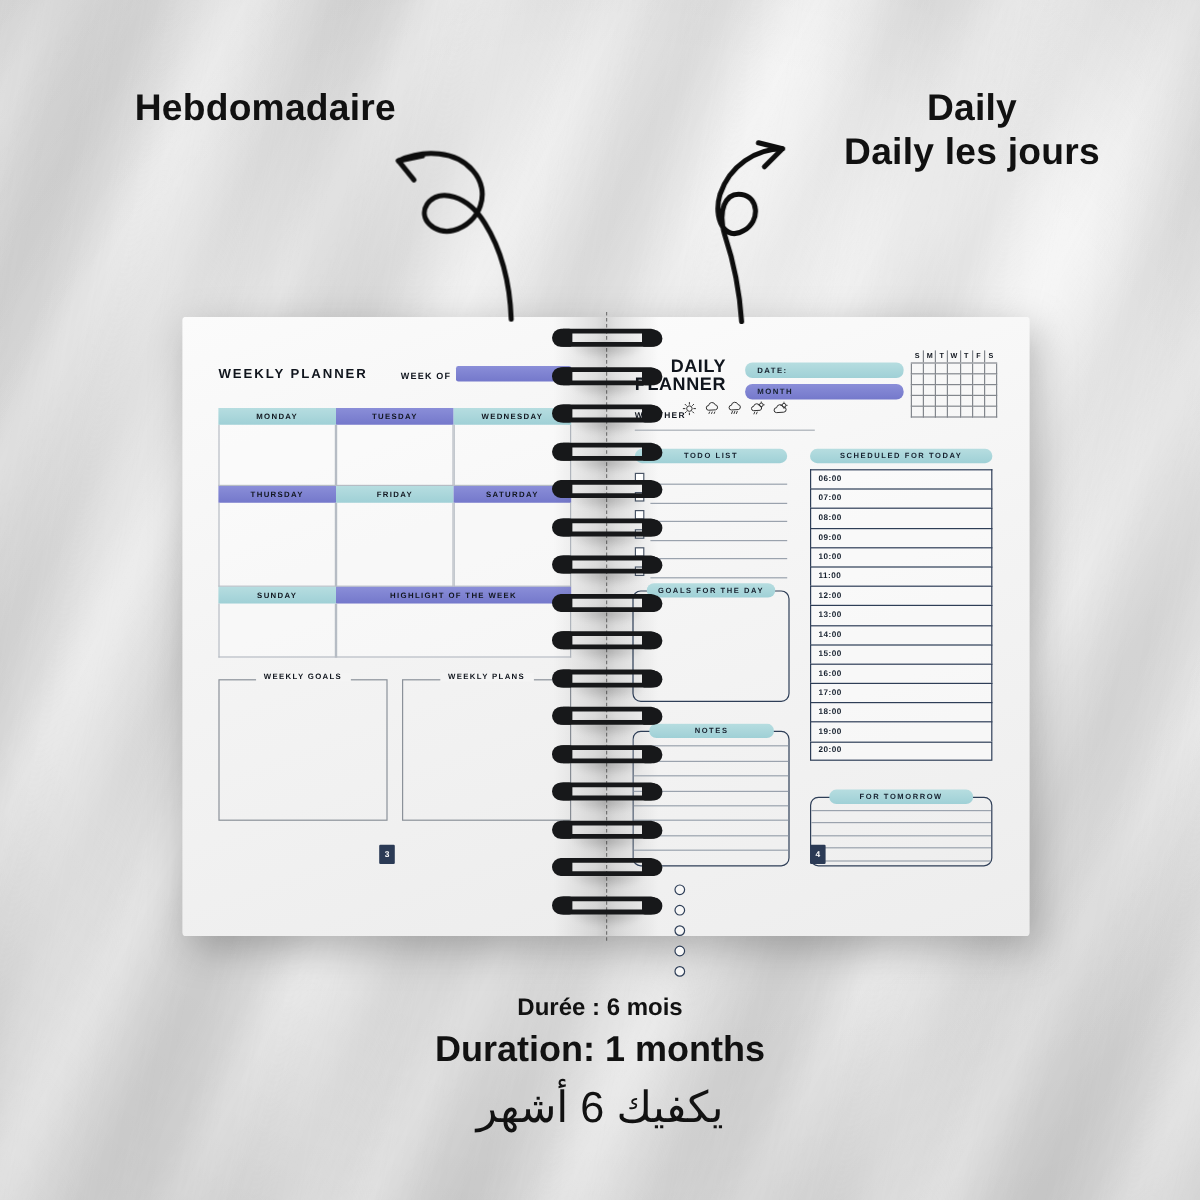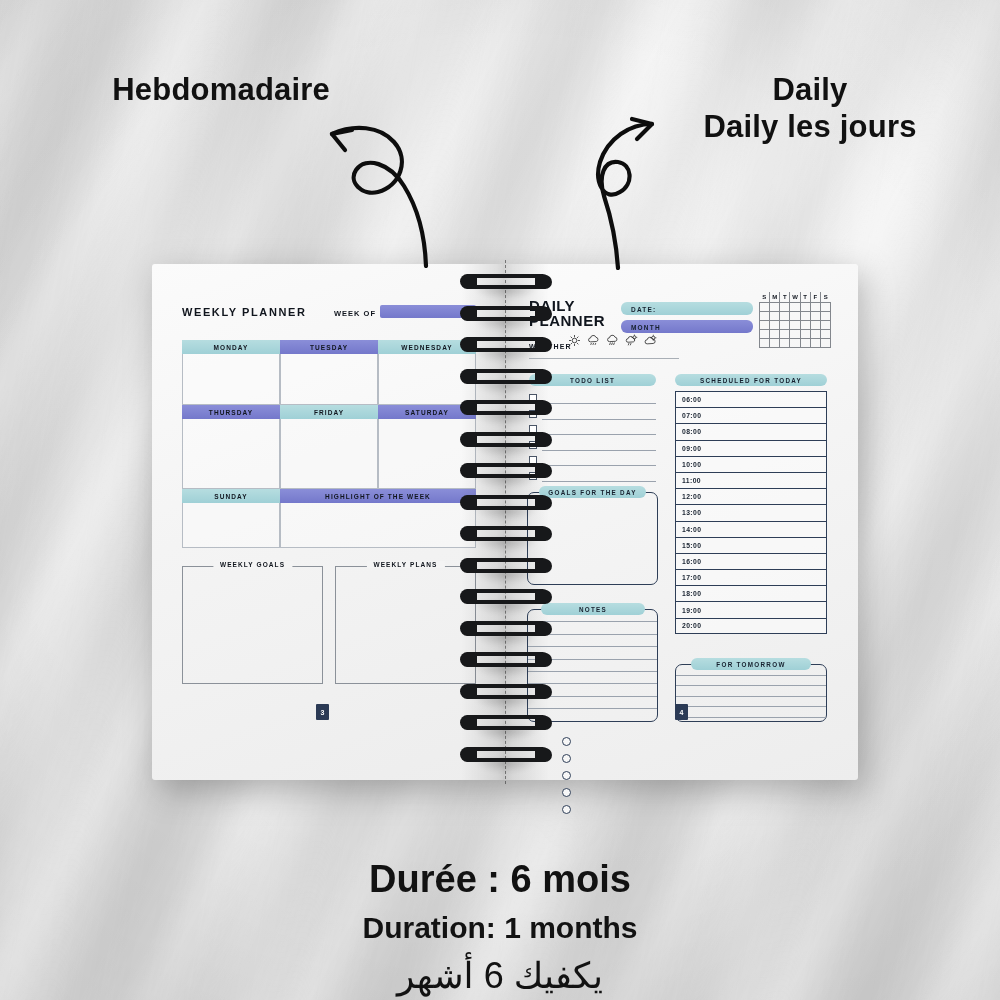--- a/index.html
+++ b/index.html
@@ -53,21 +53,21 @@
   .annot .l3 { font-size: 27px; font-weight: 400; direction: rtl; }
   #annot-weekly { left: 10px; top: 72px; width: 320px; text-align: right; }
   #annot-daily  { left: 660px; top: 72px; width: 300px; text-align: center; }
 
   .arrow-svg { position: absolute; z-index: 6; }
   #arrow-left  { left: 322px; top: 118px; }
   #arrow-right { left: 586px; top: 110px; }
 
   
   #caption { position: absolute; z-index: 6; left: 0; right: 0; top: 826px; text-align: center; color: #121212; }
-  #caption .c1 { font-size: 38px; font-weight: 700; line-height: 1.42; margin-top: 27px; }
+  #caption .c1 { font-size: 20px; font-weight: 700; line-height: 1.42; }
   #caption .c2 { font-size: 30px; font-weight: 700; line-height: 1.42; }
   #caption .c3 { font-size: 36px; font-weight: 400; line-height: 1.42; direction: rtl; }
 
   
   #notebook {
     position: absolute; z-index: 3;
     left: 152px; top: 264px; width: 706px; height: 516px;
     filter: drop-shadow(6px 10px 16px rgba(0,0,0,.25));
   }
   .page {
@@ -108,21 +108,21 @@
   .ring .shadow {
     position: absolute; left: 14px; top: 13px; width: 64px; height: 13px;
     background: radial-gradient(ellipse at 50% 0%, rgba(0,0,0,.22), rgba(0,0,0,0) 72%);
     filter: blur(2px);
   }
   #spiralline { position: absolute; left: 45px; top: -4px; width: 1px; height: 524px;
     border-left: 1px dashed rgba(40,40,40,.55); }
 
   
   .sheet { position: absolute; color: #15233a; }
-  .hdr-title { font-weight: 800; letter-spacing: 1.6px; color: #10151d; }
+  .hdr-title { font-weight: 800; letter-spacing: 1.6px; color: #10151d; text-align: right; }
   .bar { border-radius: 2px; }
   .teal { background: linear-gradient(180deg,#b6dde0,#9fd0d6); }
   .purple { background: linear-gradient(180deg,#8a8ed8,#7478cb); }
   .cellhdr {
     font-size: 6.5px; font-weight: 800; letter-spacing: 1.1px;
     display: flex; align-items: center; justify-content: center; color: #11161f;
   }
 
   
   #wk-title { left: 30px; top: 42px; font-size: 11px; }

